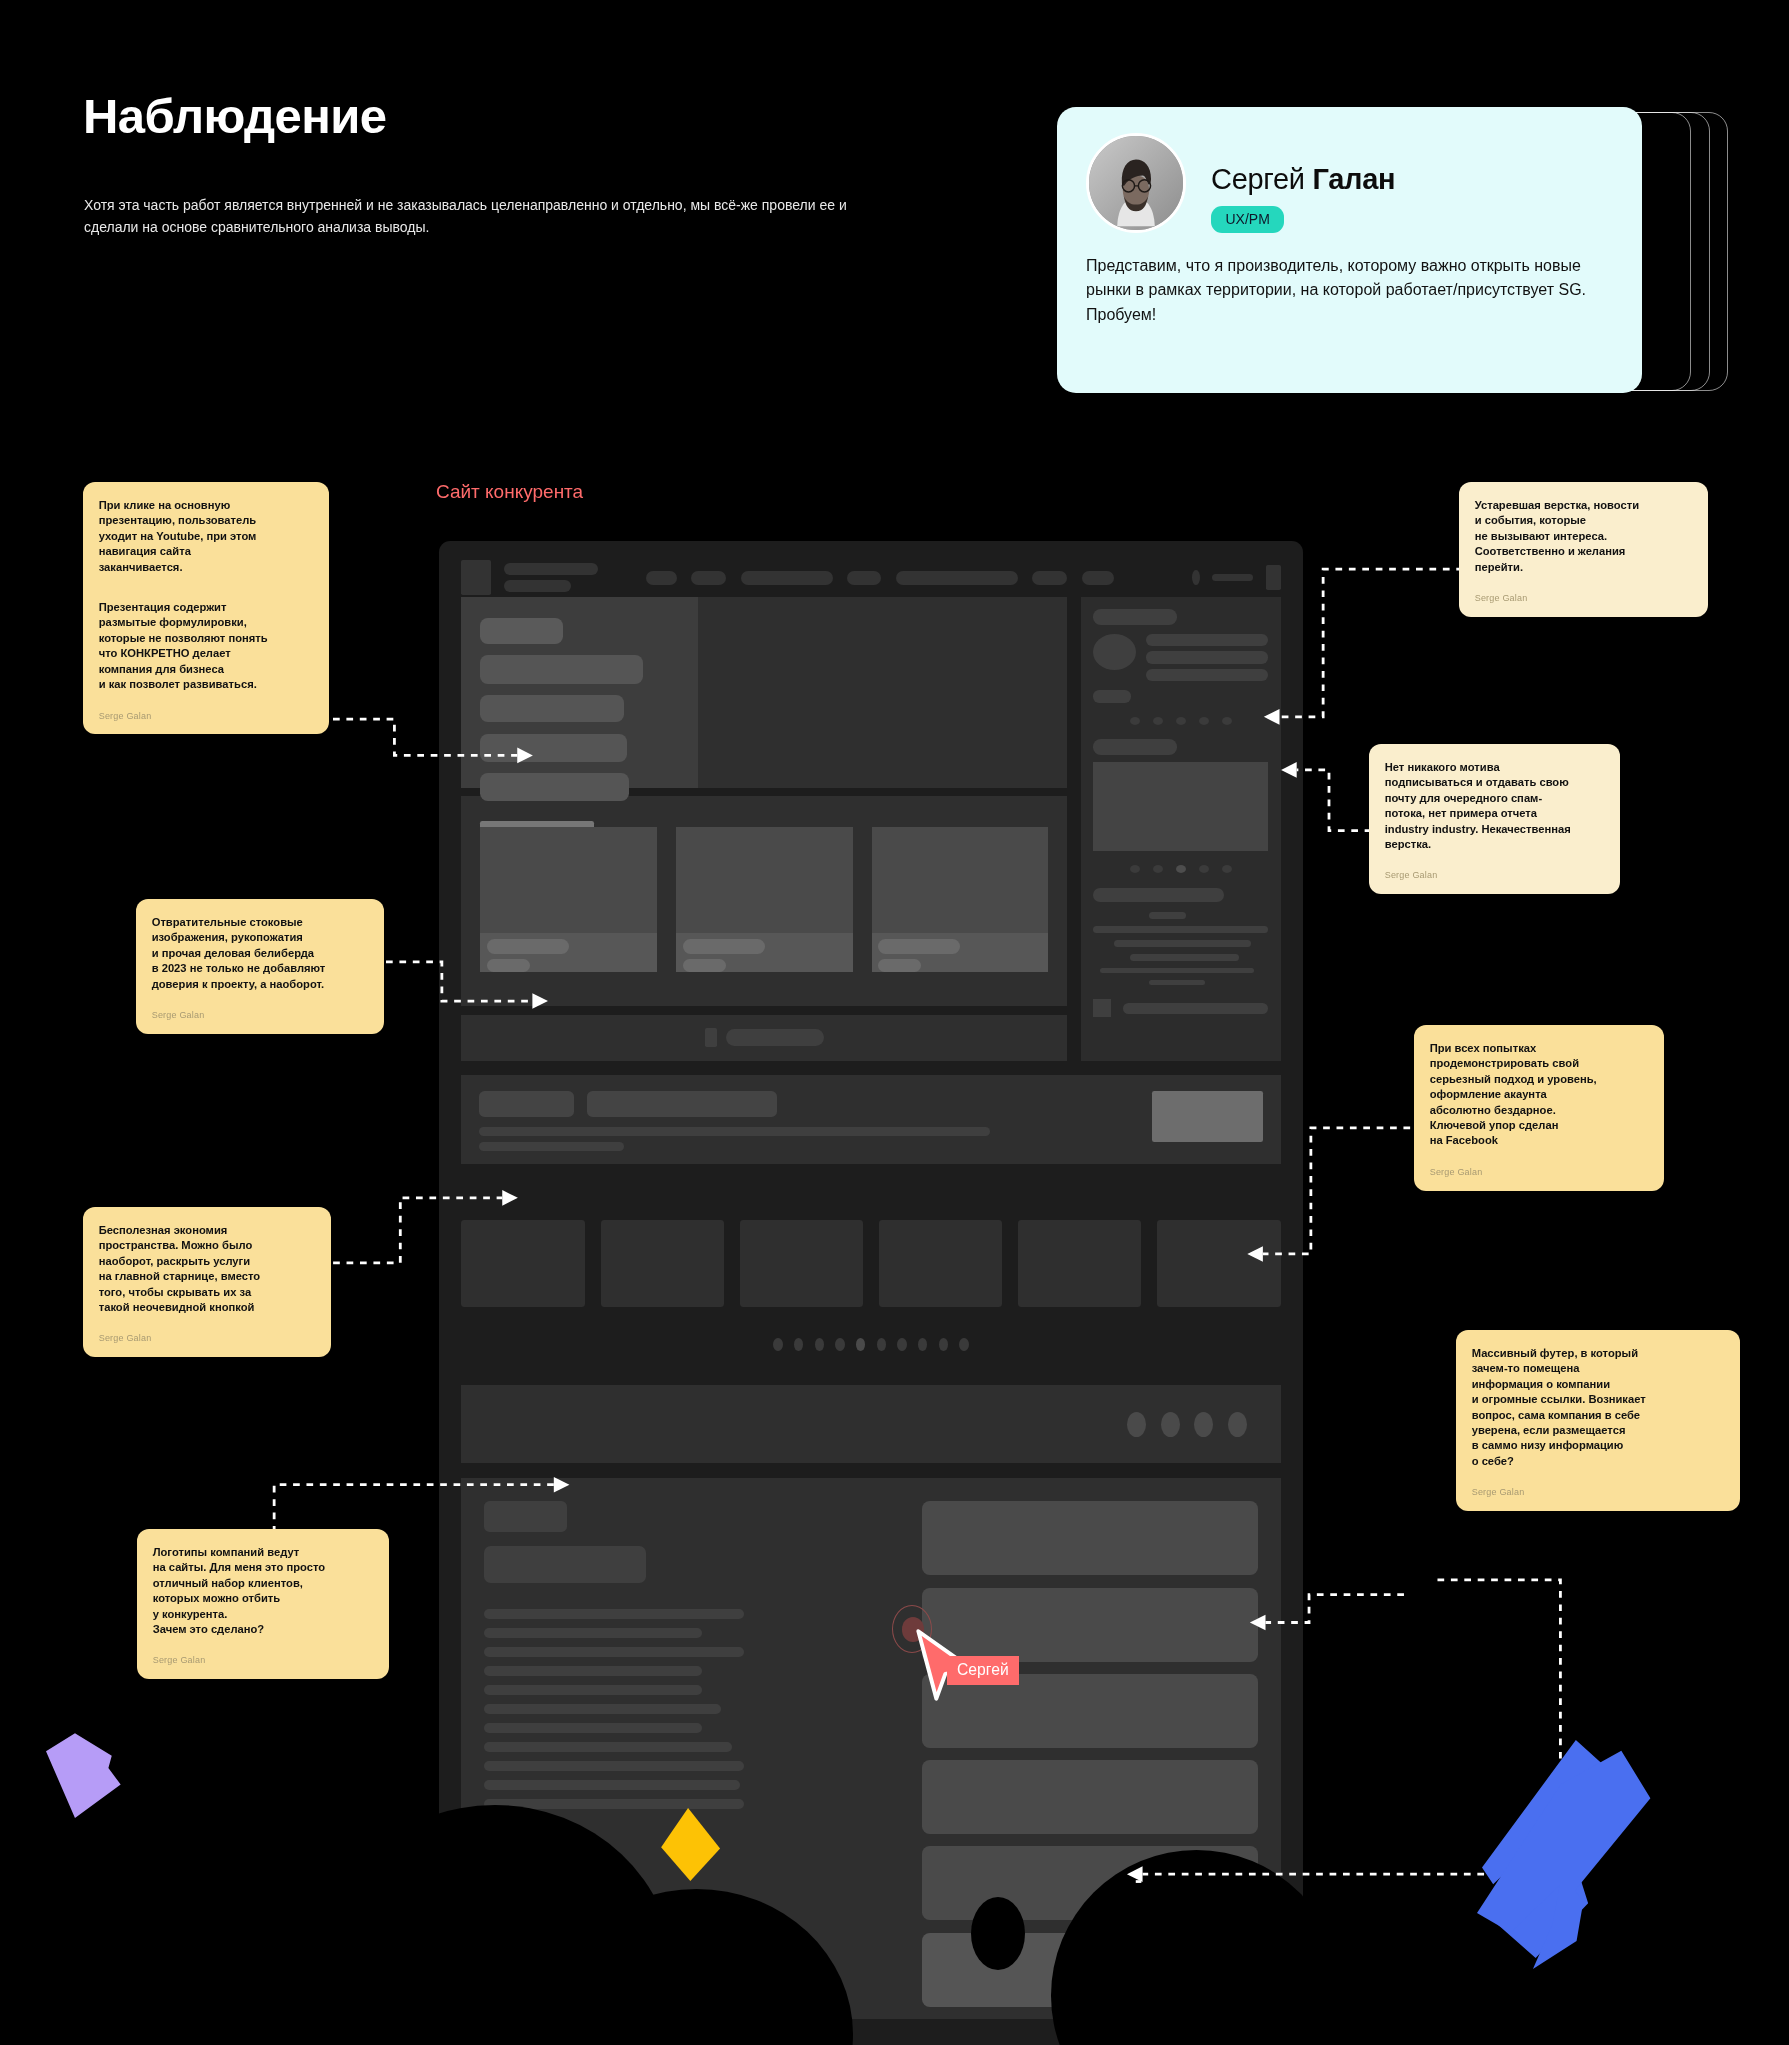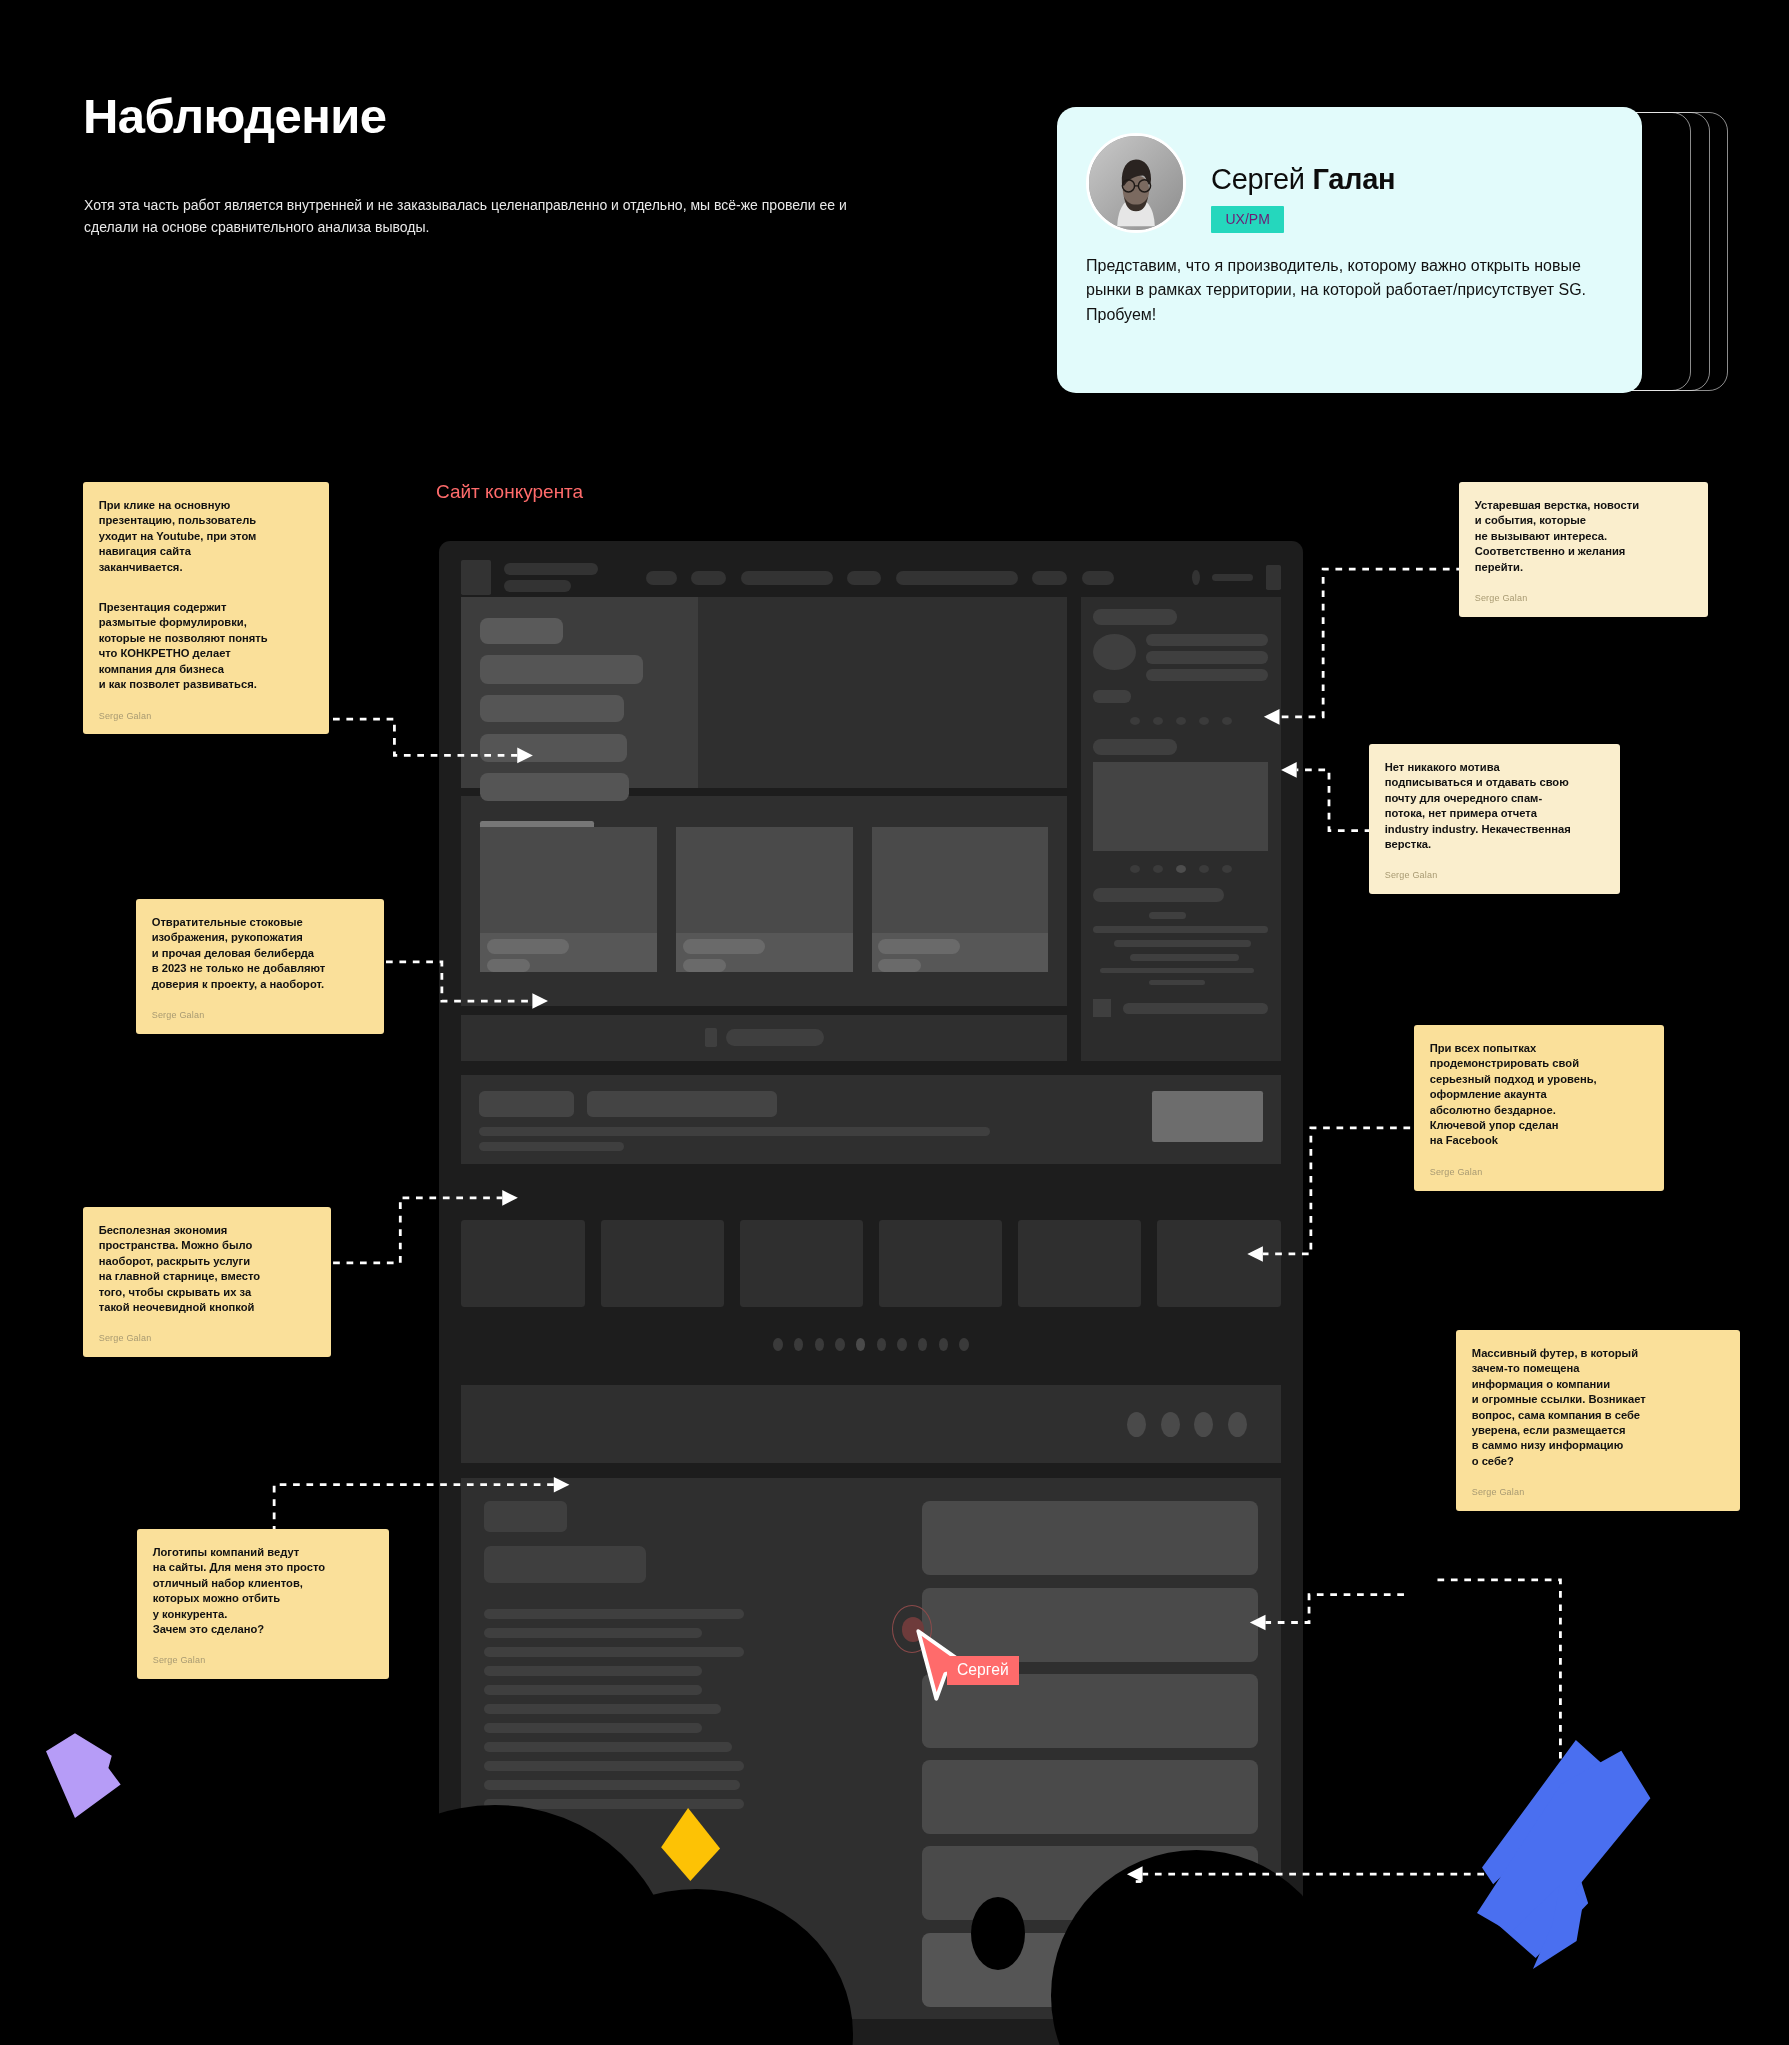--- a/index.html
+++ b/index.html
@@ -43,23 +43,23 @@
     width: 100px; height: 100px; border-radius: 50%;
     border: 3.9px solid #ffffff; overflow: hidden; flex: none;
     background: #9b9b9b; position: relative;
   }
   .avatar svg { display: block; width: 100%; height: 100%; }
   .profile-meta { padding-top: 9px; }
   .profile-name { font-size: 29px; font-weight: 400; color: #0d0d0d; letter-spacing: -0.3px; }
   .profile-name b { font-weight: 700; }
   .role-badge {
     display: inline-block; margin-top: 10px;
-    background: #25d7bd; color: #701a75;
+    background: #25d7bd; color: #0f172a;
     font-size: 14px; font-weight: 500;
-    padding: 5.6px 14.5px; border-radius: 1px;
+    padding: 5.6px 14.5px; border-radius: 11px;
   }
   .profile-quote {
     margin-top: 21px; font-size: 16px; line-height: 1.52; color: #111; font-weight: 400;
   }
 
   
   .site-label {
     position: absolute; left: 436px; top: 481px;
     font-size: 19px; font-weight: 500; color: #ff6b6b;
   }
@@ -143,21 +143,21 @@
   .foot-l .ln { height: 10px; border-radius: 5px; background: #3f3f3f; margin-bottom: 9px; }
   .foot-r { width: 336px; }
   .foot-r .row { height: 74px; border-radius: 7.8px; background: #4a4a4a; margin-bottom: 12.3px; }
   .foot-r .row.lighter { background: #555555; }
 
   
   .blob { position: absolute; background: #000; border-radius: 50%; }
 
   
   .note {
-    position: absolute; background: #fae09a; border-radius: 3px;
+    position: absolute; background: #fae09a; border-radius: 12px;
     padding: 15.7px 15.7px 12.3px; color: #111;
     font-size: 11.2px; line-height: 1.38; font-weight: 600;
   }
   .note.cream { background: #faeecd; }
   .note .np { white-space: pre-line; }
   .note .np + .np { margin-top: 25px; }
   .note .author {
     margin-top: 17px; font-size: 9px; font-weight: 500; color: #a89a72; letter-spacing: 0.2px;
   }
 

